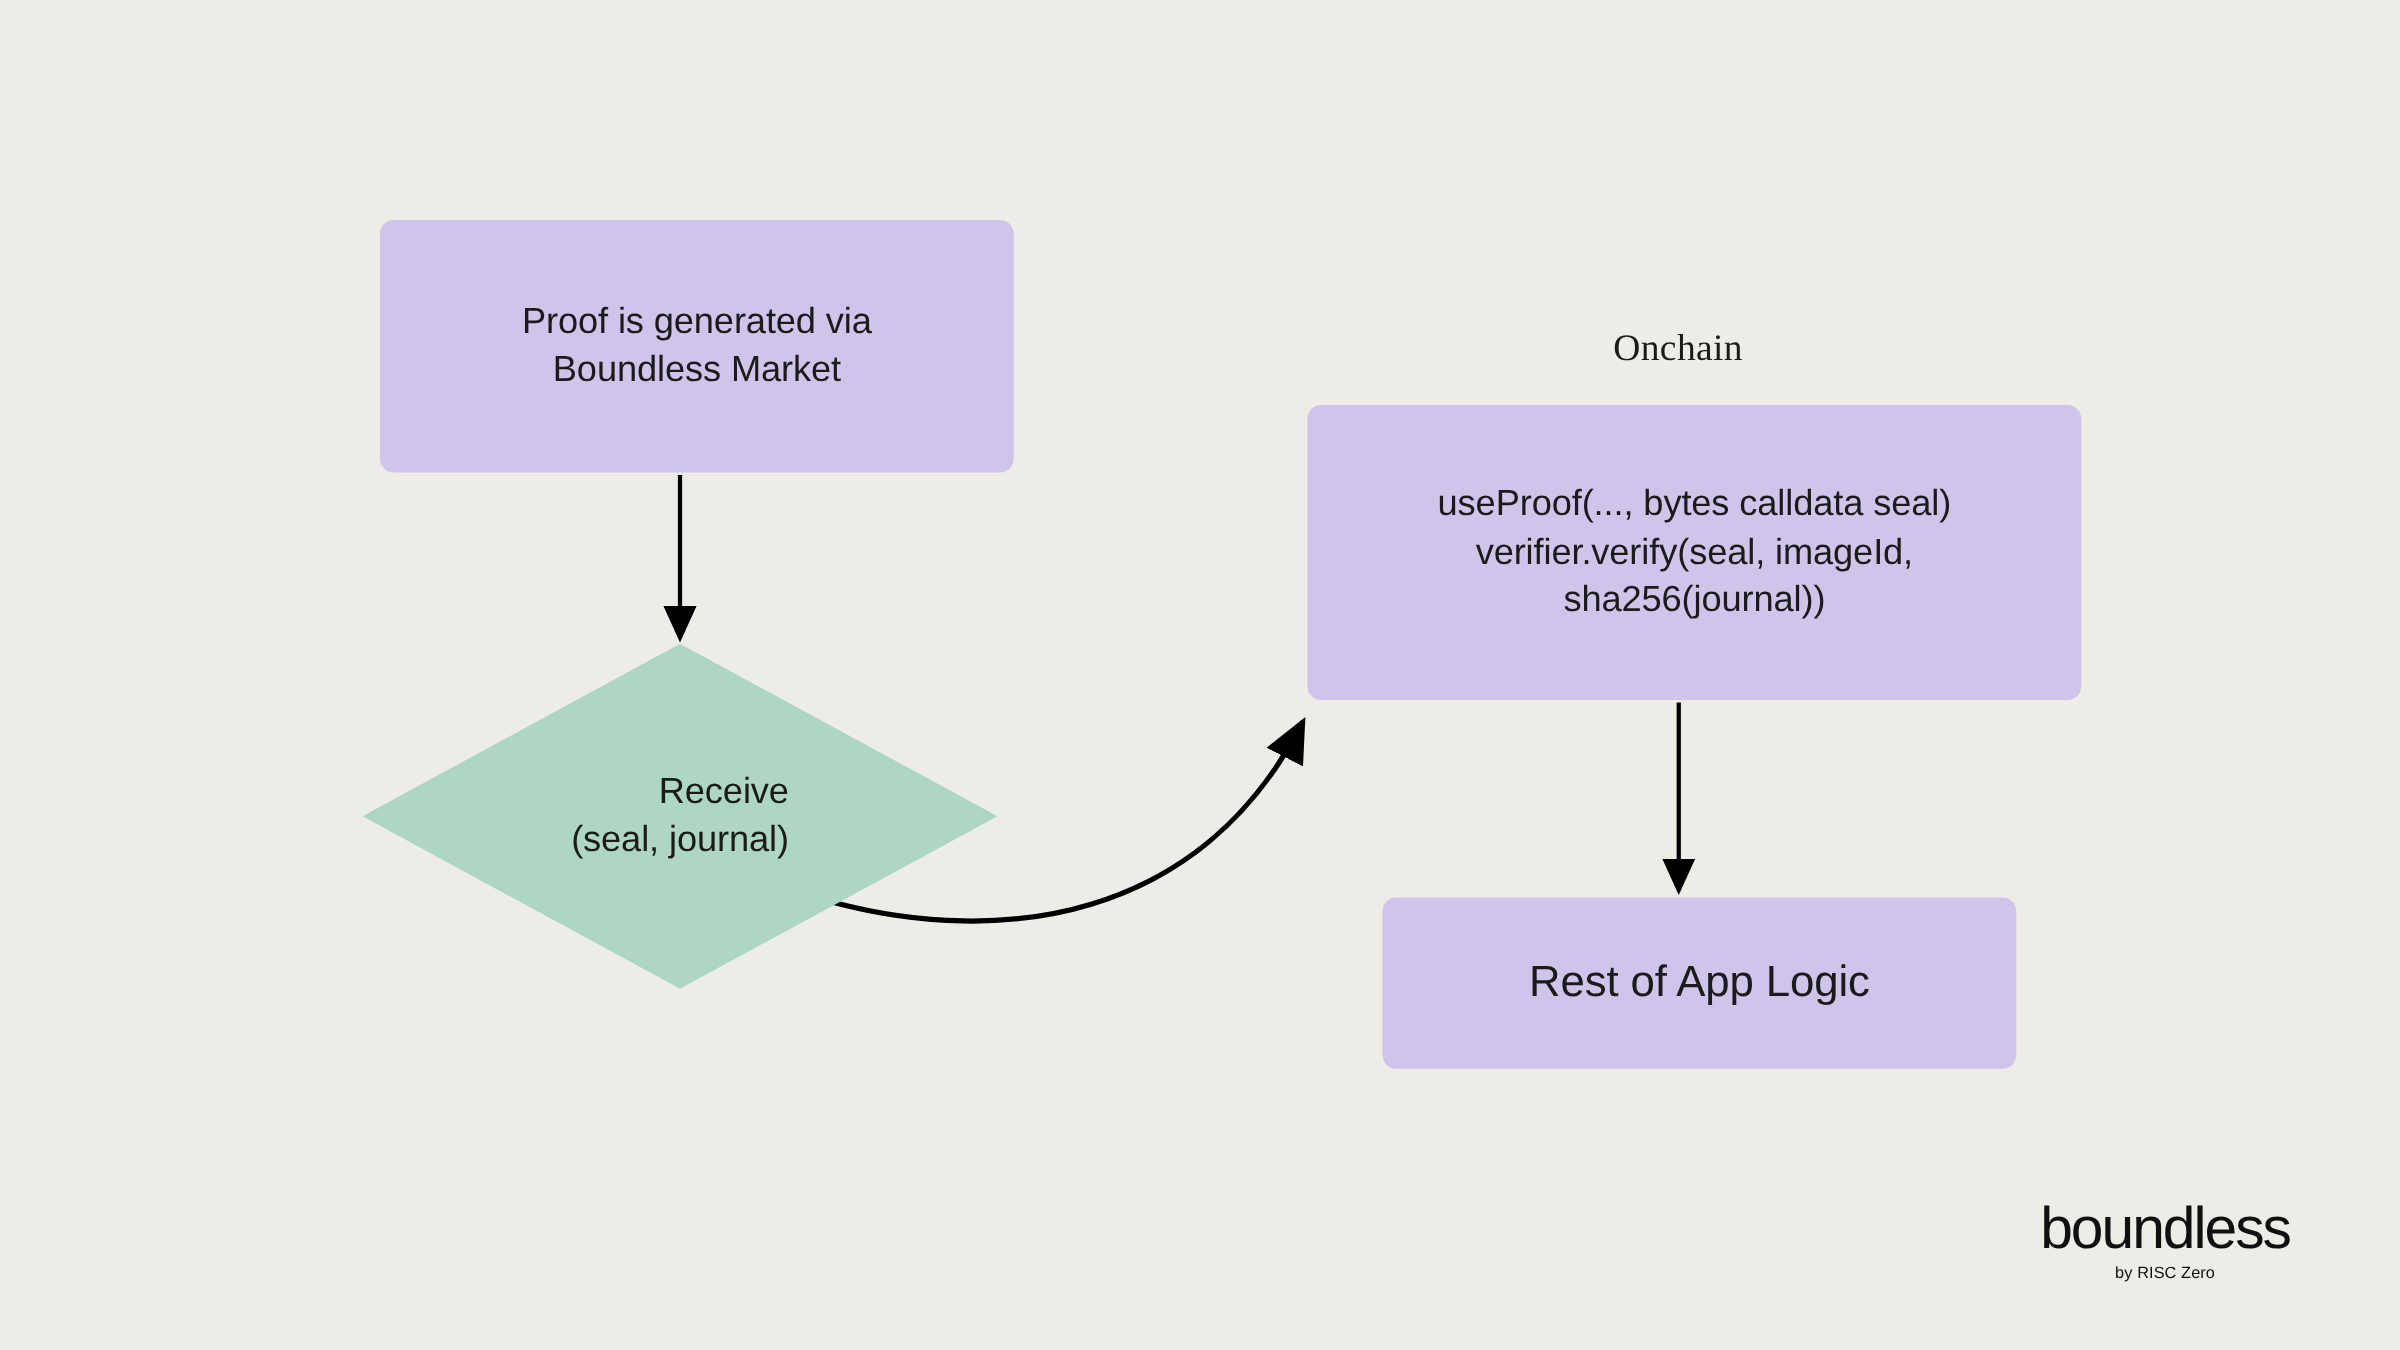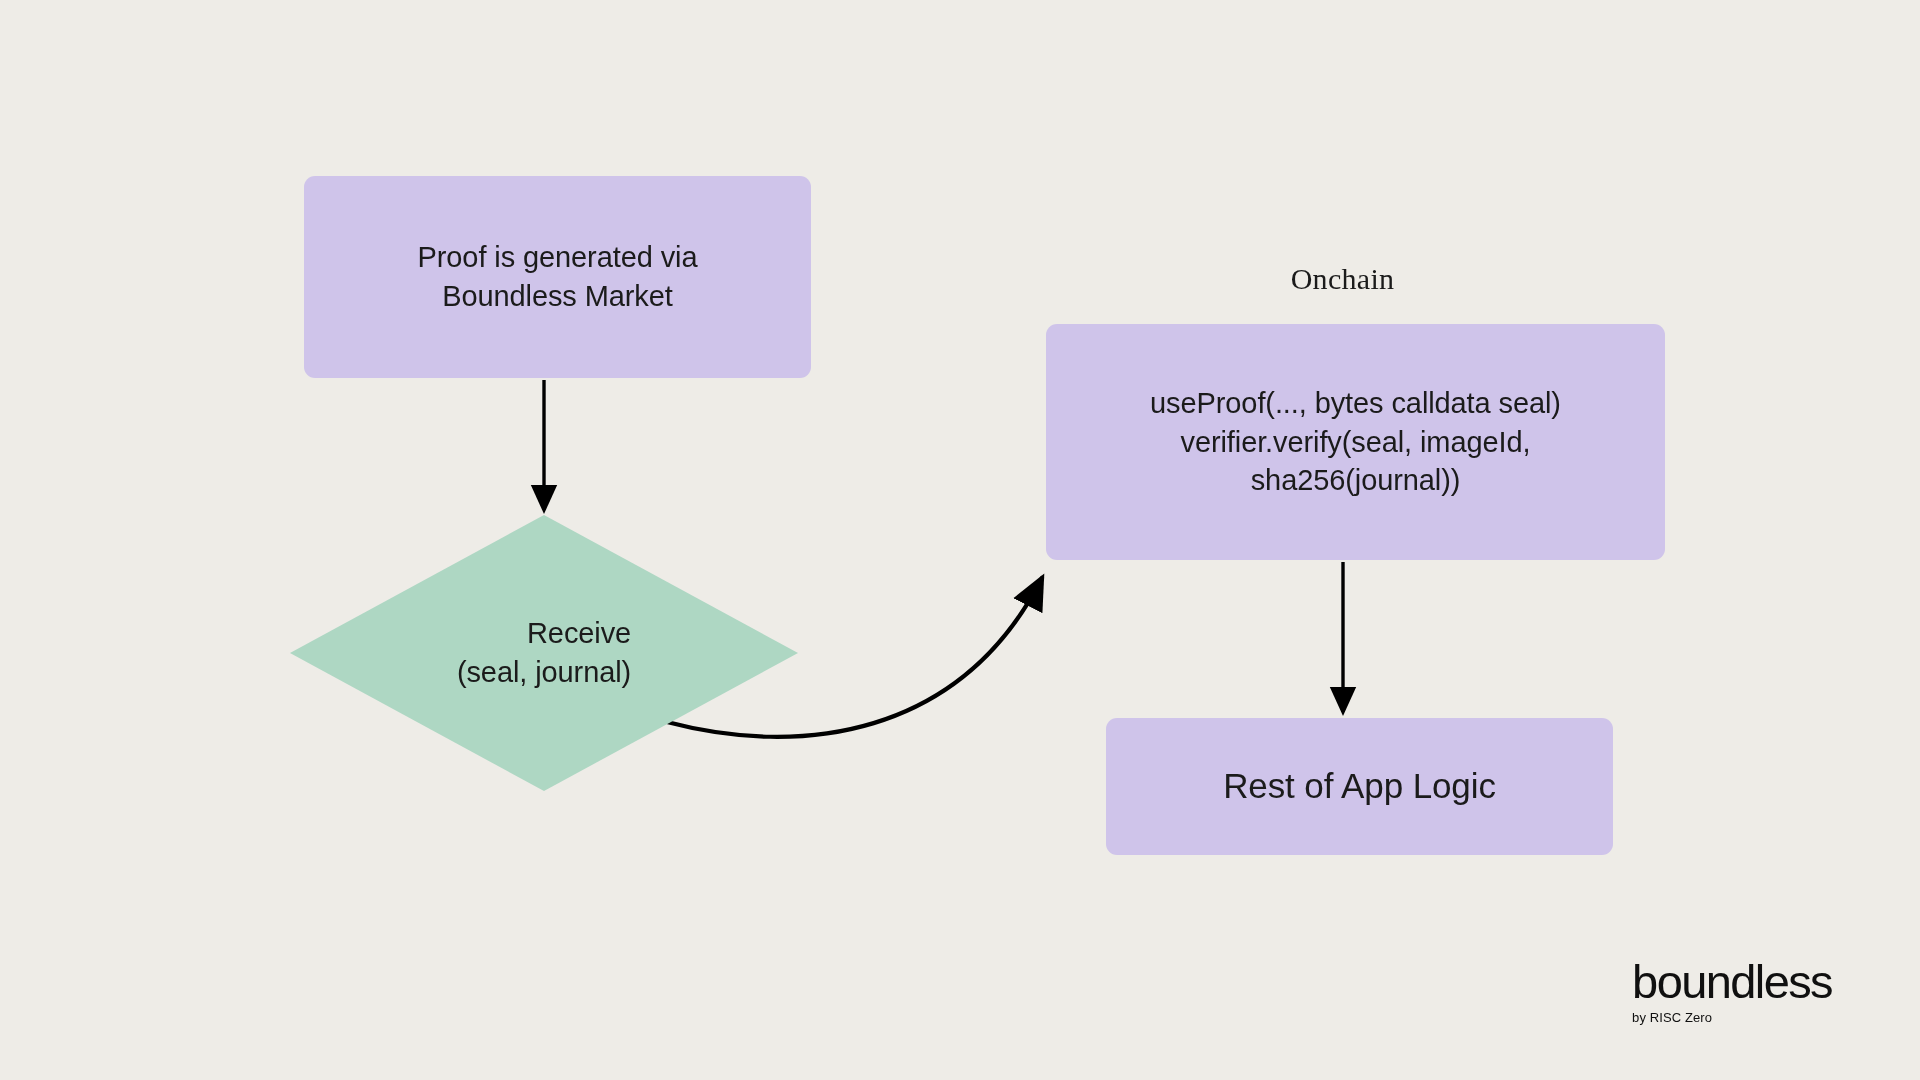--- a/index.html
+++ b/index.html
@@ -101,21 +101,21 @@
     width: 507px;
     height: 137px;
   }
   #node-rest-of-app .node-text { font-size: 35px; }
 
   
   #logo-boundless {
     position: absolute;
     right: 88px;
     bottom: 56px;
-    text-align: left;
+    text-align: center;
     color: #101010;
   }
   #logo-boundless .logo-wordmark {
     font-size: 47px;
     letter-spacing: -1.6px;
     line-height: 1;
     font-weight: 400;
   }
   #logo-boundless .logo-tagline {
     font-size: 13px;

